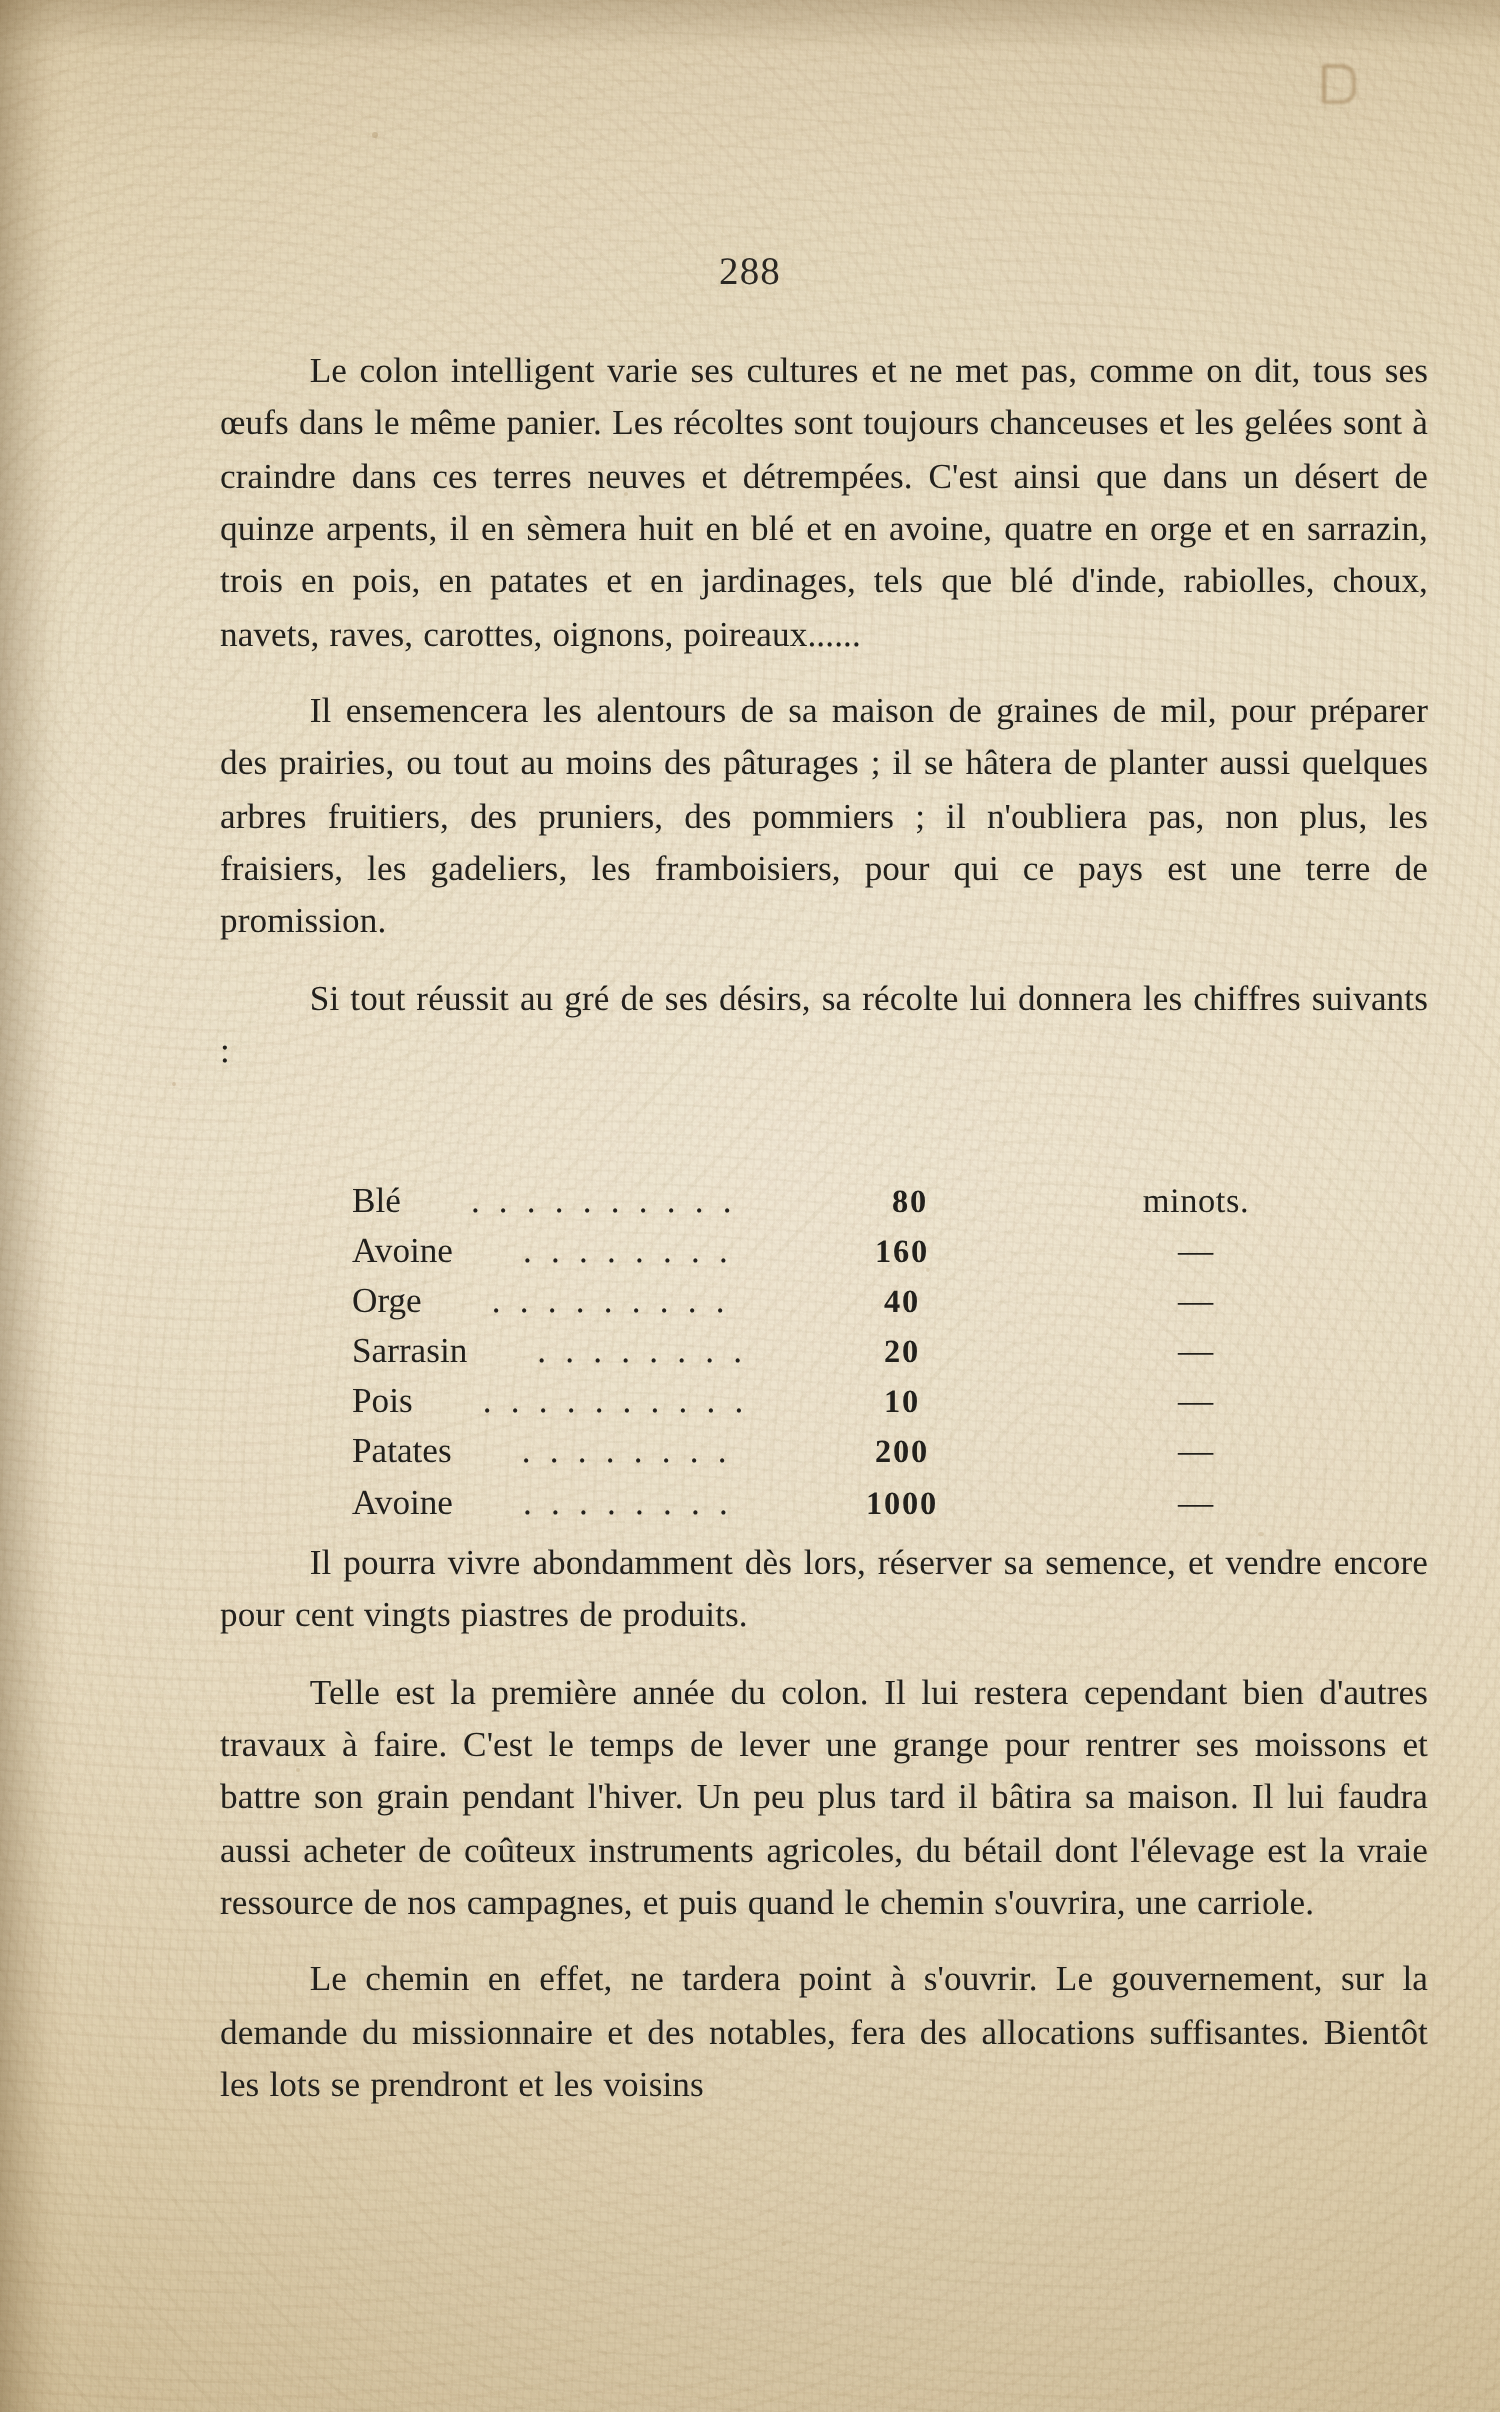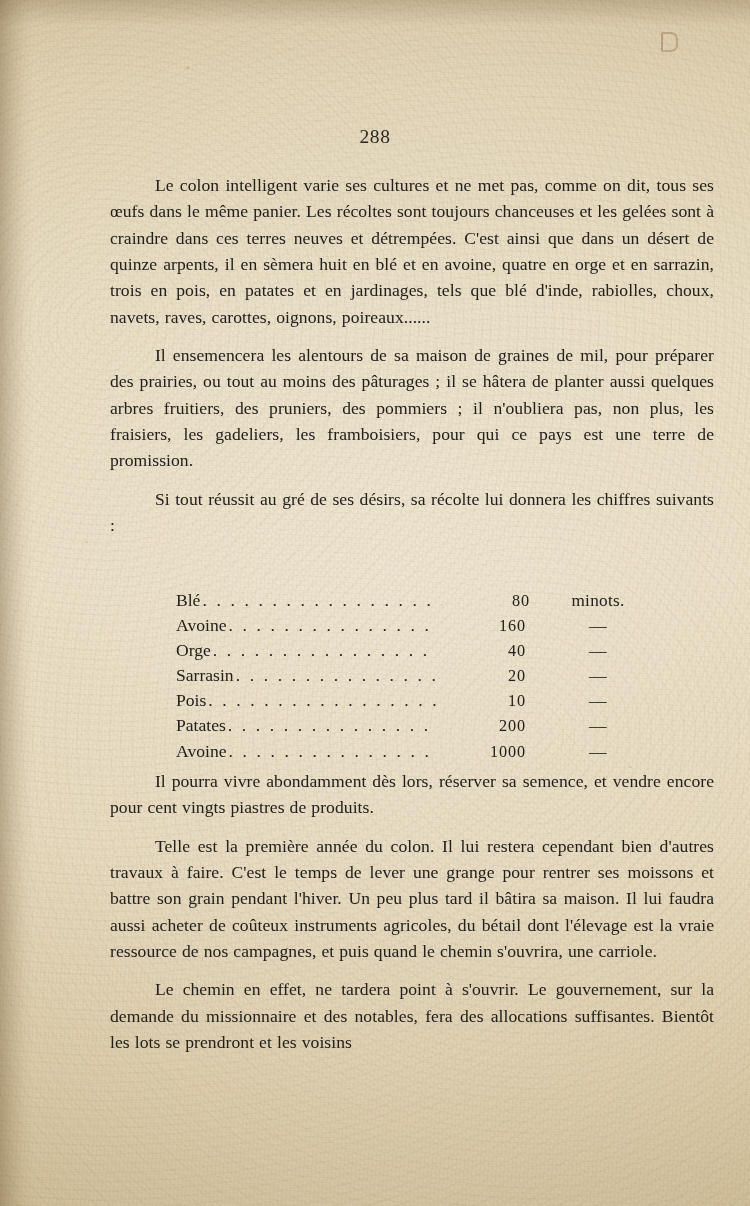--- a/index.html
+++ b/index.html
@@ -154,36 +154,38 @@
     width: 470px;
     font-size: 17.6px;
     line-height: 25.1px;
     color: #22201c;
   }
   .yrow {
     display: flex;
     align-items: baseline;
     height: 25.1px;
     white-space: nowrap;
+    gap: 33px;
   }
   .ylabel { flex: 0 0 auto; }
   .yleader {
     flex: 1 1 auto;
     overflow: hidden;
     white-space: nowrap;
     margin: 0 4px 0 2px;
     letter-spacing: 2.6px;
     color: #24211d;
     font-size: 17.6px;
   }
   .yvalue {
     flex: 0 0 84px;
-    text-align: right;
+    text-align: center;
     letter-spacing: 0.9px;
     font-size: 16.2px;
+    font-weight: bold;
   }
   .yunit {
     flex: 0 0 auto;
     width: 96px;
     text-align: center;
     padding-left: 20px;
     font-size: 17.2px;
     letter-spacing: 0.3px;
   }
   .yunit.dash {

